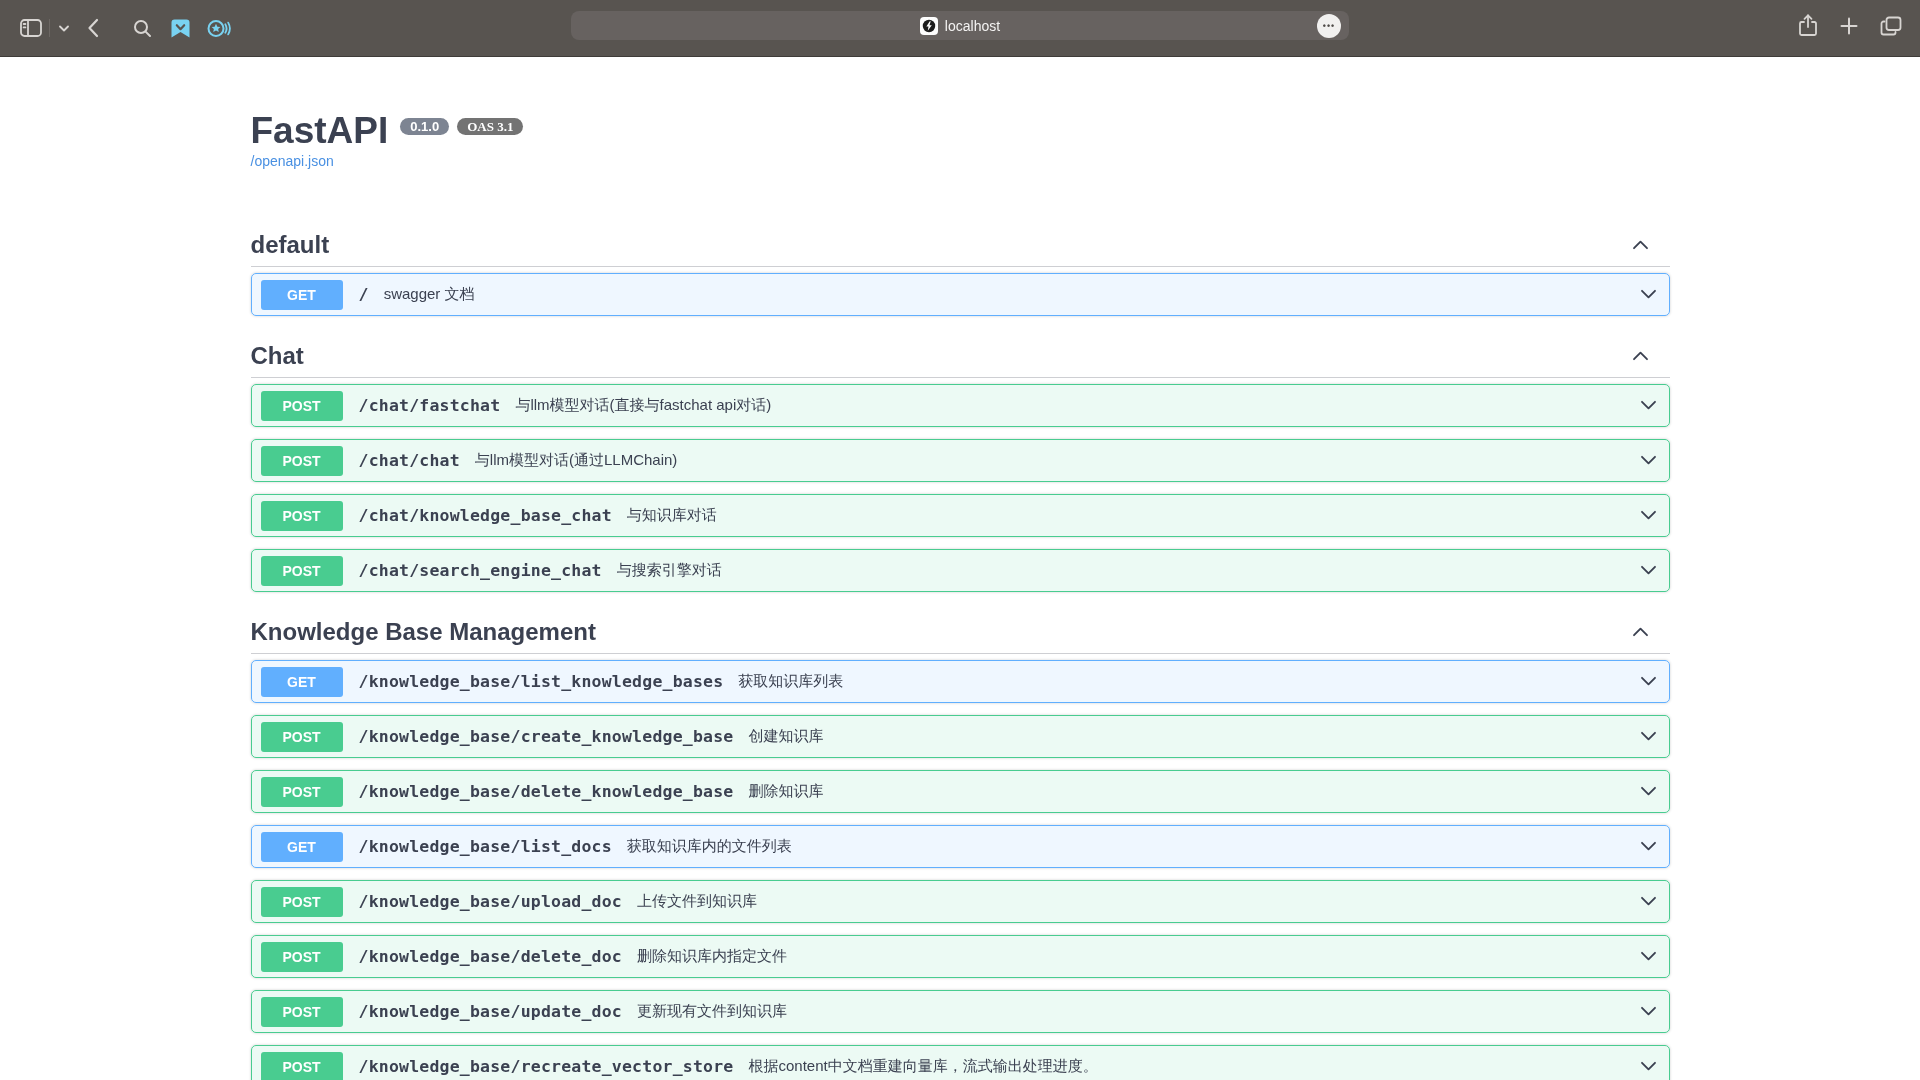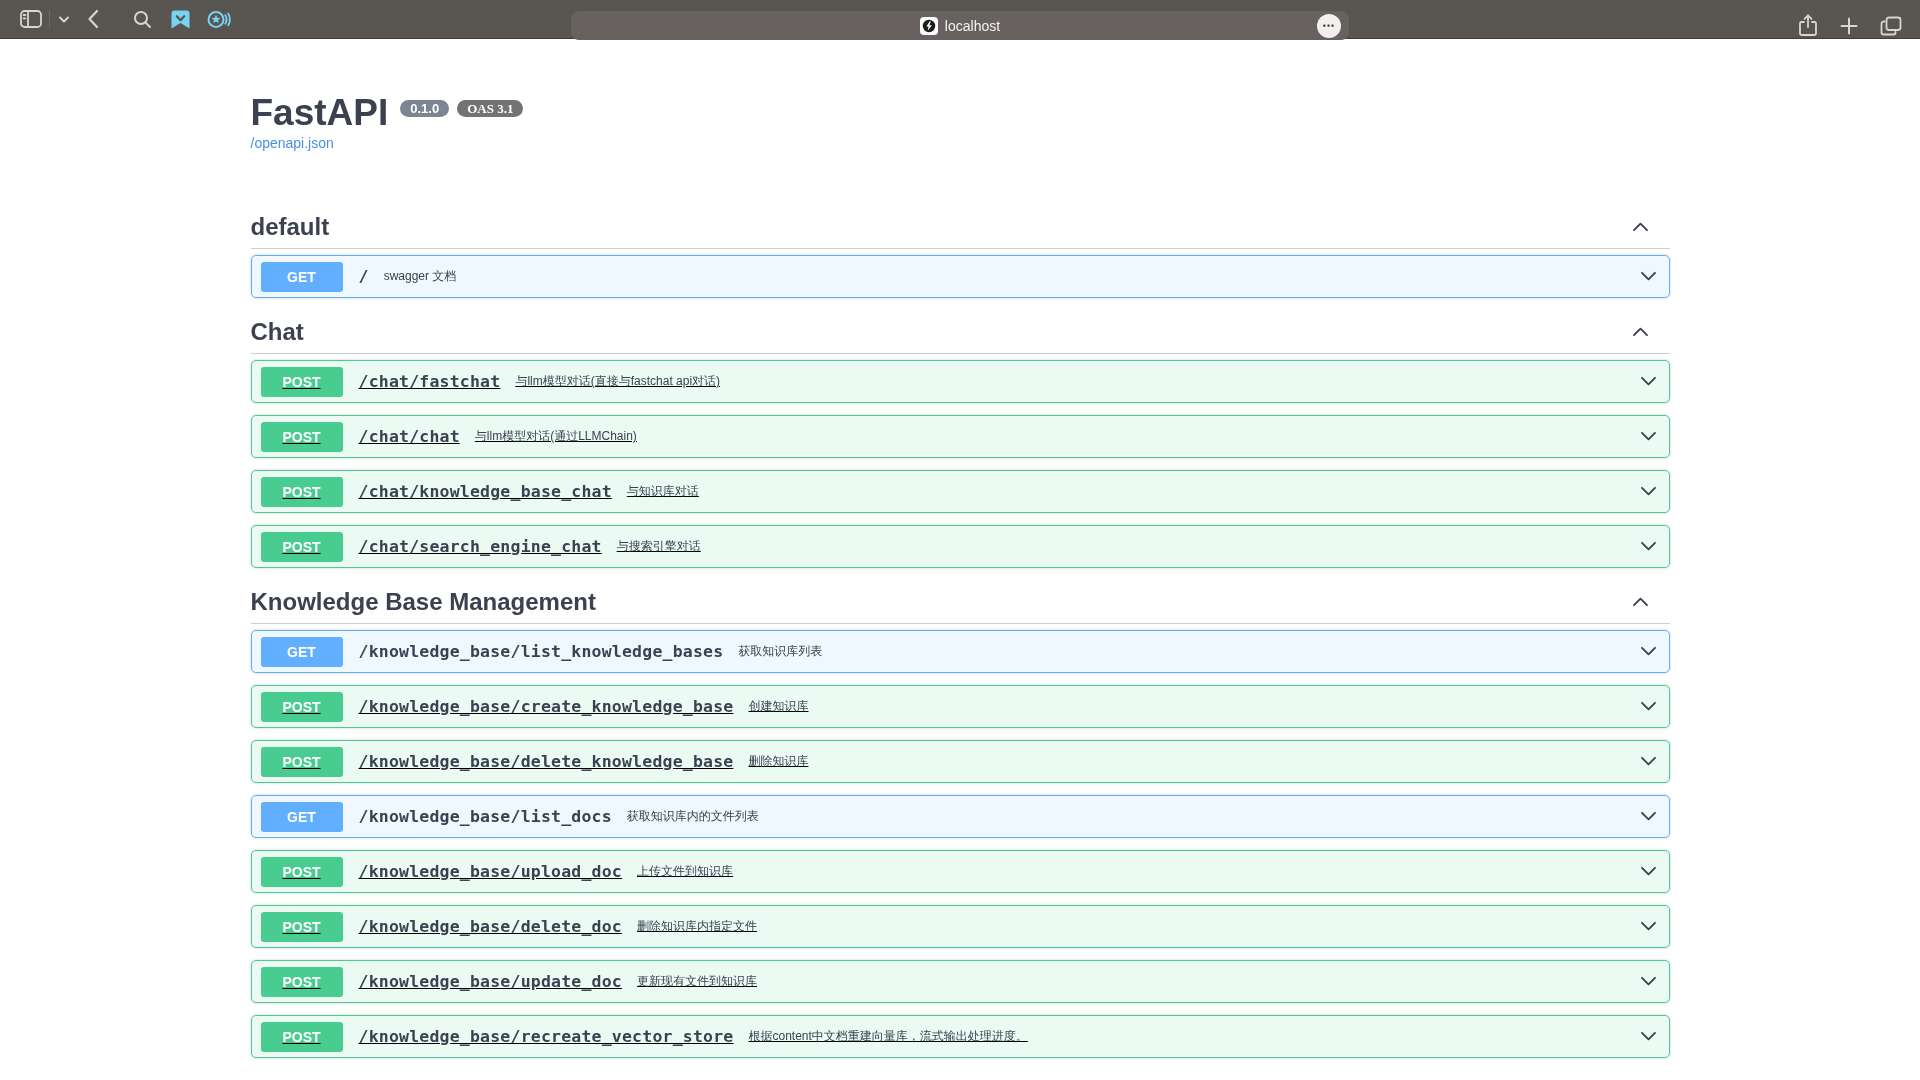--- a/index.html
+++ b/index.html
@@ -1,20 +1,20 @@
 <!DOCTYPE html>
 <html><head>
 <meta charset="utf-8">
 <style>
   * { margin:0; padding:0; box-sizing:border-box; }
   html,body { width:1920px; height:1080px; overflow:hidden; background:#fff;
     font-family:"Liberation Sans", sans-serif; }
 
   
-  .toolbar { position:relative; height:39px; background:#585450;
+  .toolbar { position:relative; height:57px; background:#585450;
     border-bottom:1px solid rgba(0,0,0,.28);
     display:flex; align-items:center; }
   .tb-left { display:flex; align-items:center; gap:0; padding-left:20px; }
   .tb-icon-btn { display:flex; align-items:center; justify-content:center;
     background:none; border:none; cursor:pointer; padding:0; }
   .tb-sep { width:1px; height:18px; background:#6c6763; margin:0 9px 0 7px; }
   .ico { stroke:#d8d5d2; fill:none; stroke-width:1.8; stroke-linecap:round; stroke-linejoin:round; }
   .cyan { color:#79d2f1; }
   .sp18 { width:18px; } .sp16 { width:16px; }
 
@@ -36,40 +36,40 @@
   .info-title-row { display:flex; align-items:flex-start; }
   .page-title { font-size:37px; font-weight:bold; color:#3b4151; line-height:42px; }
   .badges { display:flex; align-items:center; gap:8px; margin:8px 0 0 12px; }
   .pill { border-radius:57px; color:#fff; font-weight:bold; font-size:13px;
     padding:2px 10px; line-height:1; display:inline-block; }
   .pill-version { background:#7d8492; }
   .pill-oas { background:#737373;font-family:Liberation Serif, serif; }
   .spec-link { display:inline-block; margin-top:1px; font-size:14px; color:#4990e2;
     text-decoration:none; }
 
-  .api-section { margin-top:12px; }
+  .api-section { margin-top:18px; }
   .api-section.first { margin-top:53px; }
   .section-header { height:44px; display:flex; align-items:center;
     border-bottom:1px solid rgba(59,65,81,.25); }
   .section-title { font-size:24px; font-weight:bold; color:#3b4151; }
   .section-collapse { margin-left:auto; margin-right:20px; background:none; border:none;
     cursor:pointer; display:flex; align-items:center; }
   .rows { margin-top:6px; }
   .opblock { height:43px; display:flex; align-items:center; padding:14px 9px;
     border-radius:5px; border:1px solid; box-shadow:0 0 3px rgba(0,0,0,.19); }
   .opblock + .opblock { margin-top:12px; }
   .opblock.get  { background:rgba(97,175,254,.10); border-color:#61affe; }
-  .opblock.post { background:rgba(73,204,144,.10); border-color:#49cc90;text-decoration:underline; }
+  .opblock.post { background:rgba(73,204,144,.10); border-color:#49cc90; }
   .method-badge { min-width:82px; text-align:center; padding:7px 0; border-radius:3px;
     color:#fff; font-weight:bold; font-size:14px; }
   .opblock.get  .method-badge { background:#61affe; }
   .opblock.post .method-badge { background:#49cc90; }
   .endpoint-path { margin-left:16px; font-family:"DejaVu Sans Mono", monospace;
     font-weight:bold; font-size:16.5px; color:#3b4151; letter-spacing:.2px; }
-  .endpoint-desc { margin-left:15px; font-size:12px; color:#3b4151; }
+  .endpoint-desc { margin-left:15px; font-size:15px; color:#3b4151; }
   .row-expand { margin-left:auto; margin-right:2px; background:none; border:none;
     cursor:pointer; display:flex; align-items:center; }
 </style>
 </head>
 <body>
 
 <div class="toolbar">
   <div class="tb-left">
     <button class="tb-icon-btn">
       <svg class="ico" width="22" height="18" viewBox="0 0 22 18">

